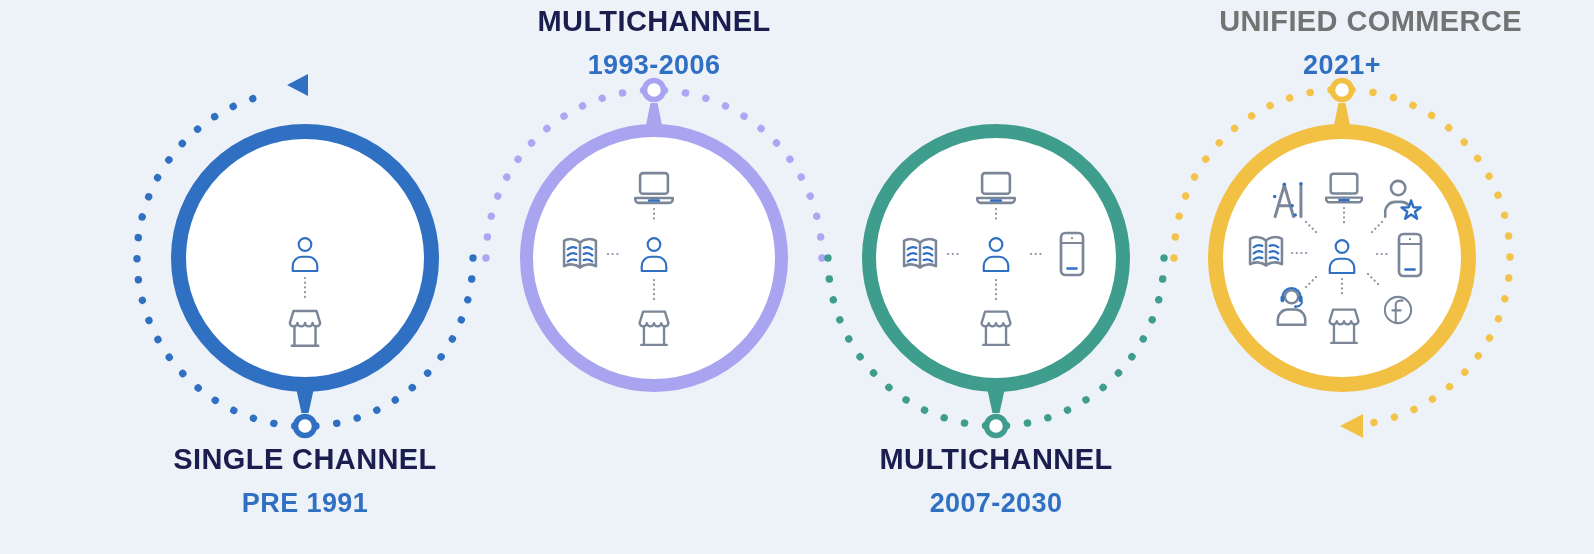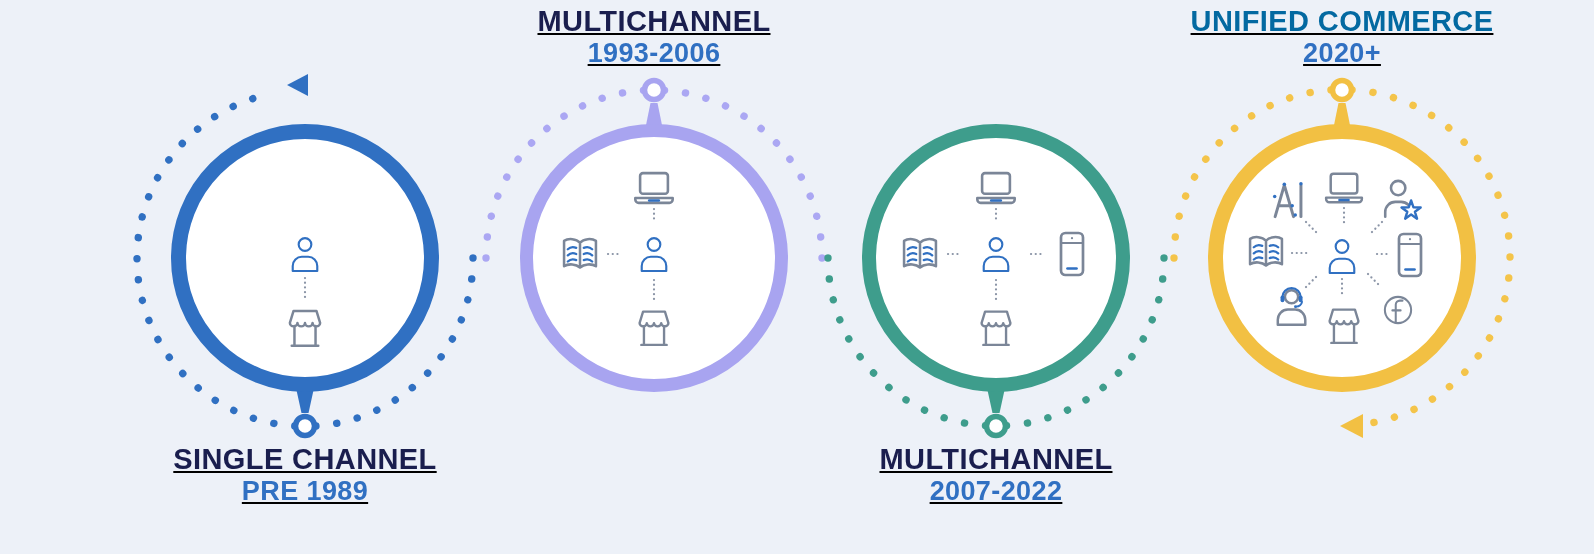--- a/index.html
+++ b/index.html
@@ -5,30 +5,30 @@
   html,body{margin:0;padding:0;}
   body{
     width:1594px;height:554px;
     background:#EDF1F8;
     font-family:"Liberation Sans", sans-serif;
     overflow:hidden;position:relative;
   }
   #canvas{position:absolute;left:0;top:0;width:1594px;height:554px;}
   .stage{position:absolute;top:0;width:360px;height:554px;}
   .stage-svg{position:absolute;left:0;top:0;width:360px;height:554px;overflow:visible;}
-  .label{position:absolute;left:0;width:360px;text-align:center;text-decoration:underline;}
+  .label{position:absolute;left:0;width:360px;text-align:center;}
   .label-top{top:6px;}
   .label-bottom{top:444px;}
   .stage-title{
     font-size:29px;font-weight:700;letter-spacing:0.4px;
     color:#1A1E4E;line-height:1.1;
   }
   .stage-period{
     font-size:27px;font-weight:700;letter-spacing:0.4px;
-    color:#3070C2;line-height:1.15;margin-top:0;
+    color:#3070C2;line-height:1.15;margin-top:12px;
   }
   
   .s{fill:none;stroke:currentColor;stroke-width:2.7;stroke-linecap:round;stroke-linejoin:round;}
   .b{fill:none;stroke:#3070C2;stroke-width:2.7;stroke-linecap:round;stroke-linejoin:round;}
   .bs{fill:#ffffff;stroke:#3070C2;stroke-width:2.5;stroke-linejoin:round;}
   .n{fill:#3070C2;stroke:none;}
   #icon-defs{position:absolute;width:0;height:0;}
 </style>
 </head>
 <body style="background: rgb(237, 241, 248);">
@@ -95,21 +95,21 @@
         <polygon points="183,74 183,96 162,85" fill="#3070C2"></polygon>
         <polygon points="171,388 189,388 183.5,413 176.5,413" fill="#3070C2"></polygon>
         <circle cx="180" cy="258" r="126.5" fill="#ffffff" stroke="#3070C2" stroke-width="15"></circle>
         <circle cx="180" cy="426" r="9.5" fill="#ffffff" stroke="#3070C2" stroke-width="5.5"></circle>
         <path d="M180 278 L180 300" fill="none" stroke="#8A94A6" stroke-width="2.2" stroke-linecap="round" stroke-dasharray="0.1 4.6"></path>
         <use href="#sym-person-icon" x="161" y="235" width="38" height="38" style="color:#3070C2"></use>
         <use href="#sym-store-icon" x="158" y="305" width="44" height="44" style="color:#7B8698"></use>
       </svg>
     <div class="label label-bottom">
       <div class="stage-title" style="color: rgb(26, 30, 78);">SINGLE CHANNEL</div>
-      <div class="stage-period" style="color: rgb(48, 112, 194);">PRE 1989</div>
+      <div class="stage-period" style="color: rgb(48, 112, 194);">PRE 1991</div>
     </div>
   </div>
 
   <div class="stage" style="left:474px">
     <svg class="stage-svg" viewBox="0 0 360 554">
         <path d="M12 258 A168 168 0 0 1 348 258" fill="none" stroke="#ABA7F3" stroke-width="7.4" stroke-linecap="round" stroke-dasharray="0.1 21"></path>
         <polygon points="171,130 189,130 183.5,103 176.5,103" fill="#A8A4F0"></polygon>
         <circle cx="180" cy="258" r="127.5" fill="#ffffff" stroke="#A8A4F0" stroke-width="13"></circle>
         <circle cx="180" cy="90" r="9.5" fill="#ffffff" stroke="#A8A4F0" stroke-width="5.5"></circle>
         <path d="M180 209 L180 222" fill="none" stroke="#8A94A6" stroke-width="2.2" stroke-linecap="round" stroke-dasharray="0.1 4.6"></path>
@@ -137,21 +137,21 @@
         <path d="M215 254 L228 254" fill="none" stroke="#8A94A6" stroke-width="2.2" stroke-linecap="round" stroke-dasharray="0.1 4.6"></path>
         <path d="M180 280 L180 300" fill="none" stroke="#8A94A6" stroke-width="2.2" stroke-linecap="round" stroke-dasharray="0.1 4.6"></path>
         <use href="#sym-laptop-icon" x="157" y="165" width="46" height="46" style="color:#7B8698"></use>
         <use href="#sym-book-icon" x="81.5" y="231.5" width="45" height="45" style="color:#7B8698"></use>
         <use href="#sym-person-icon" x="161" y="235" width="38" height="38" style="color:#3070C2"></use>
         <use href="#sym-phone-icon" x="232" y="230" width="48" height="48" style="color:#7B8698"></use>
         <use href="#sym-store-icon" x="159" y="306" width="42" height="42" style="color:#7B8698"></use>
       </svg>
     <div class="label label-bottom">
       <div class="stage-title" style="color: rgb(26, 30, 78);">MULTICHANNEL</div>
-      <div class="stage-period" style="color: rgb(48, 112, 194);">2007-2022</div>
+      <div class="stage-period" style="color: rgb(48, 112, 194);">2007-2030</div>
     </div>
   </div>
 
   <div class="stage" style="left:1162px">
     <svg class="stage-svg" viewBox="0 0 360 554">
         <path d="M12 258 A168 168 0 1 1 209 423" fill="none" stroke="#F4C44A" stroke-width="7.4" stroke-linecap="round" stroke-dasharray="0.1 21"></path>
         <polygon points="201,414 201,438 178,426" fill="#F2C043"></polygon>
         <polygon points="171,130 189,130 183.5,103 176.5,103" fill="#F2C043"></polygon>
         <circle cx="180" cy="258" r="126.5" fill="#ffffff" stroke="#F2C043" stroke-width="15"></circle>
         <circle cx="180" cy="90" r="9.5" fill="#ffffff" stroke="#F2C043" stroke-width="5.5"></circle>
@@ -167,18 +167,18 @@
         <use href="#sym-laptop-icon" x="160" y="166" width="44" height="44" style="color:#7B8698"></use>
         <use href="#sym-person-star-icon" x="217" y="177" width="46" height="46" style="color:#7B8698"></use>
         <use href="#sym-book-icon" x="81.5" y="229.5" width="45" height="45" style="color:#7B8698"></use>
         <use href="#sym-person-icon" x="161" y="237" width="38" height="38" style="color:#3070C2"></use>
         <use href="#sym-phone-icon" x="224" y="231" width="48" height="48" style="color:#7B8698"></use>
         <use href="#sym-person-headset-icon" x="108" y="283" width="44" height="44" style="color:#7B8698"></use>
         <use href="#sym-store-icon" x="161" y="304" width="42" height="42" style="color:#7B8698"></use>
         <use href="#sym-facebook-icon" x="218" y="292" width="36" height="36" style="color:#7B8698"></use>
       </svg>
     <div class="label label-top">
-      <div class="stage-title" style="color: #0369a1;">UNIFIED COMMERCE</div>
-      <div class="stage-period" style="color: rgb(48, 112, 194);">2020+</div>
+      <div class="stage-title" style="color: #737373; text-align: right;">UNIFIED COMMERCE</div>
+      <div class="stage-period" style="color: rgb(48, 112, 194);">2021+</div>
     </div>
   </div>
 
 </div>
 
 </body></html>

